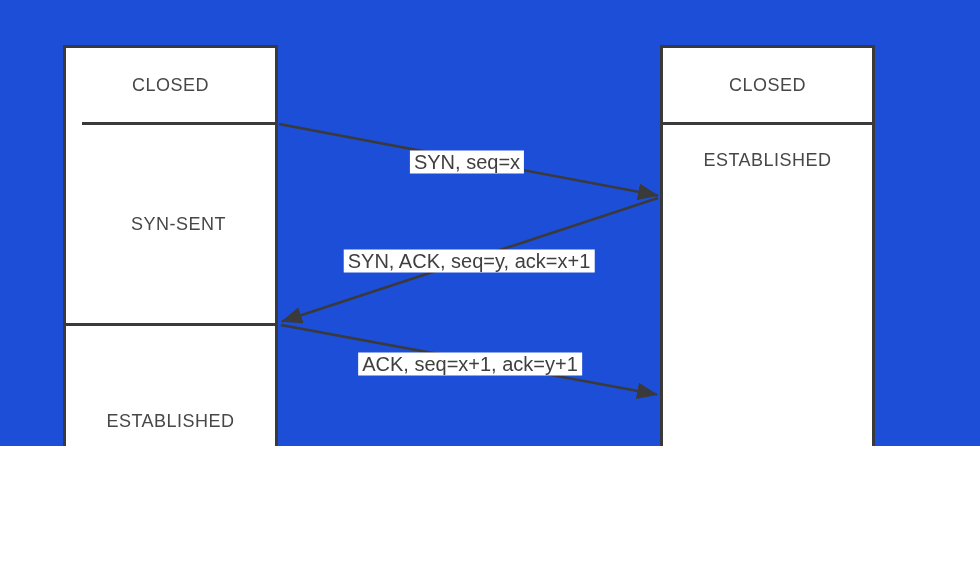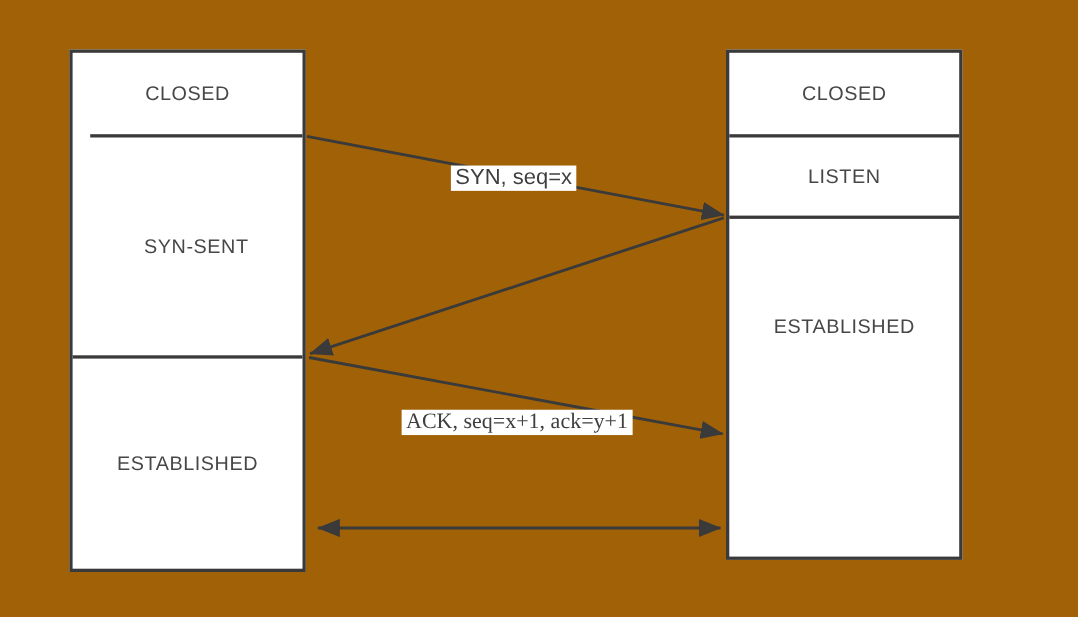--- a/index.html
+++ b/index.html
@@ -1,21 +1,21 @@
 <!DOCTYPE html>
 <html><head>
 <meta charset="utf-8">
 <style>
   * { margin: 0; padding: 0; box-sizing: border-box; }
   body { background: #ffffff; font-family: "Liberation Sans", sans-serif; }
   .canvas {
     position: relative;
     width: 980px;
-    height: 561px;
-    background: #a16207;
+    height: 446px;
+    background: #1d4ed8;
     overflow: hidden;
   }
   .arrows-layer {
     position: absolute;
     left: 0; top: 0;
     width: 980px; height: 561px;
     z-index: 1;
   }
   .arrows-layer line { stroke: #3a3a3a; stroke-width: 2.6; }
   .state-column {
@@ -49,21 +49,21 @@
     transform: translate(-50%, -50%);
     background: #ffffff;
     padding: 0 4px;
     font-size: 20px;
     color: #3f3f3f;
     white-space: nowrap;
     z-index: 3;
   }
   .msg-label.l1 { left: 467px; top: 162px; }
   .msg-label.l2 { left: 469px; top: 261px; }
-  .msg-label.l3 { left: 470px; top: 384px; font-family: Liberation Serif, serif; }
+  .msg-label.l3 { left: 470px; top: 364px; }
   .msg-label.l4 { left: 491px; top: 480px; font-size: 21px; padding: 0 6px; }
   .watermark {
     position: absolute;
     right: 8px;
     top: 536px;
     font-size: 15px;
     letter-spacing: 0.5px;
     color: #e4e4e4;
     z-index: 3;
   }
@@ -86,21 +86,21 @@
   </svg>
 
   <div class="state-column left">
     <div class="state-cell">CLOSED</div>
     <div class="state-cell">SYN-SENT</div>
     <div class="state-cell">ESTABLISHED</div>
   </div>
 
   <div class="state-column right">
     <div class="state-cell">CLOSED</div>
-    <div class="state-cell">LISTEN</div>
     <div class="state-cell">ESTABLISHED</div>
   </div>
 
   <span class="msg-label l1">SYN, seq=x</span>
+  <span class="msg-label l2">SYN, ACK, seq=y, ack=x+1</span>
   <span class="msg-label l3">ACK, seq=x+1, ack=y+1</span>
 
 
 </div>
 
 </body></html>

